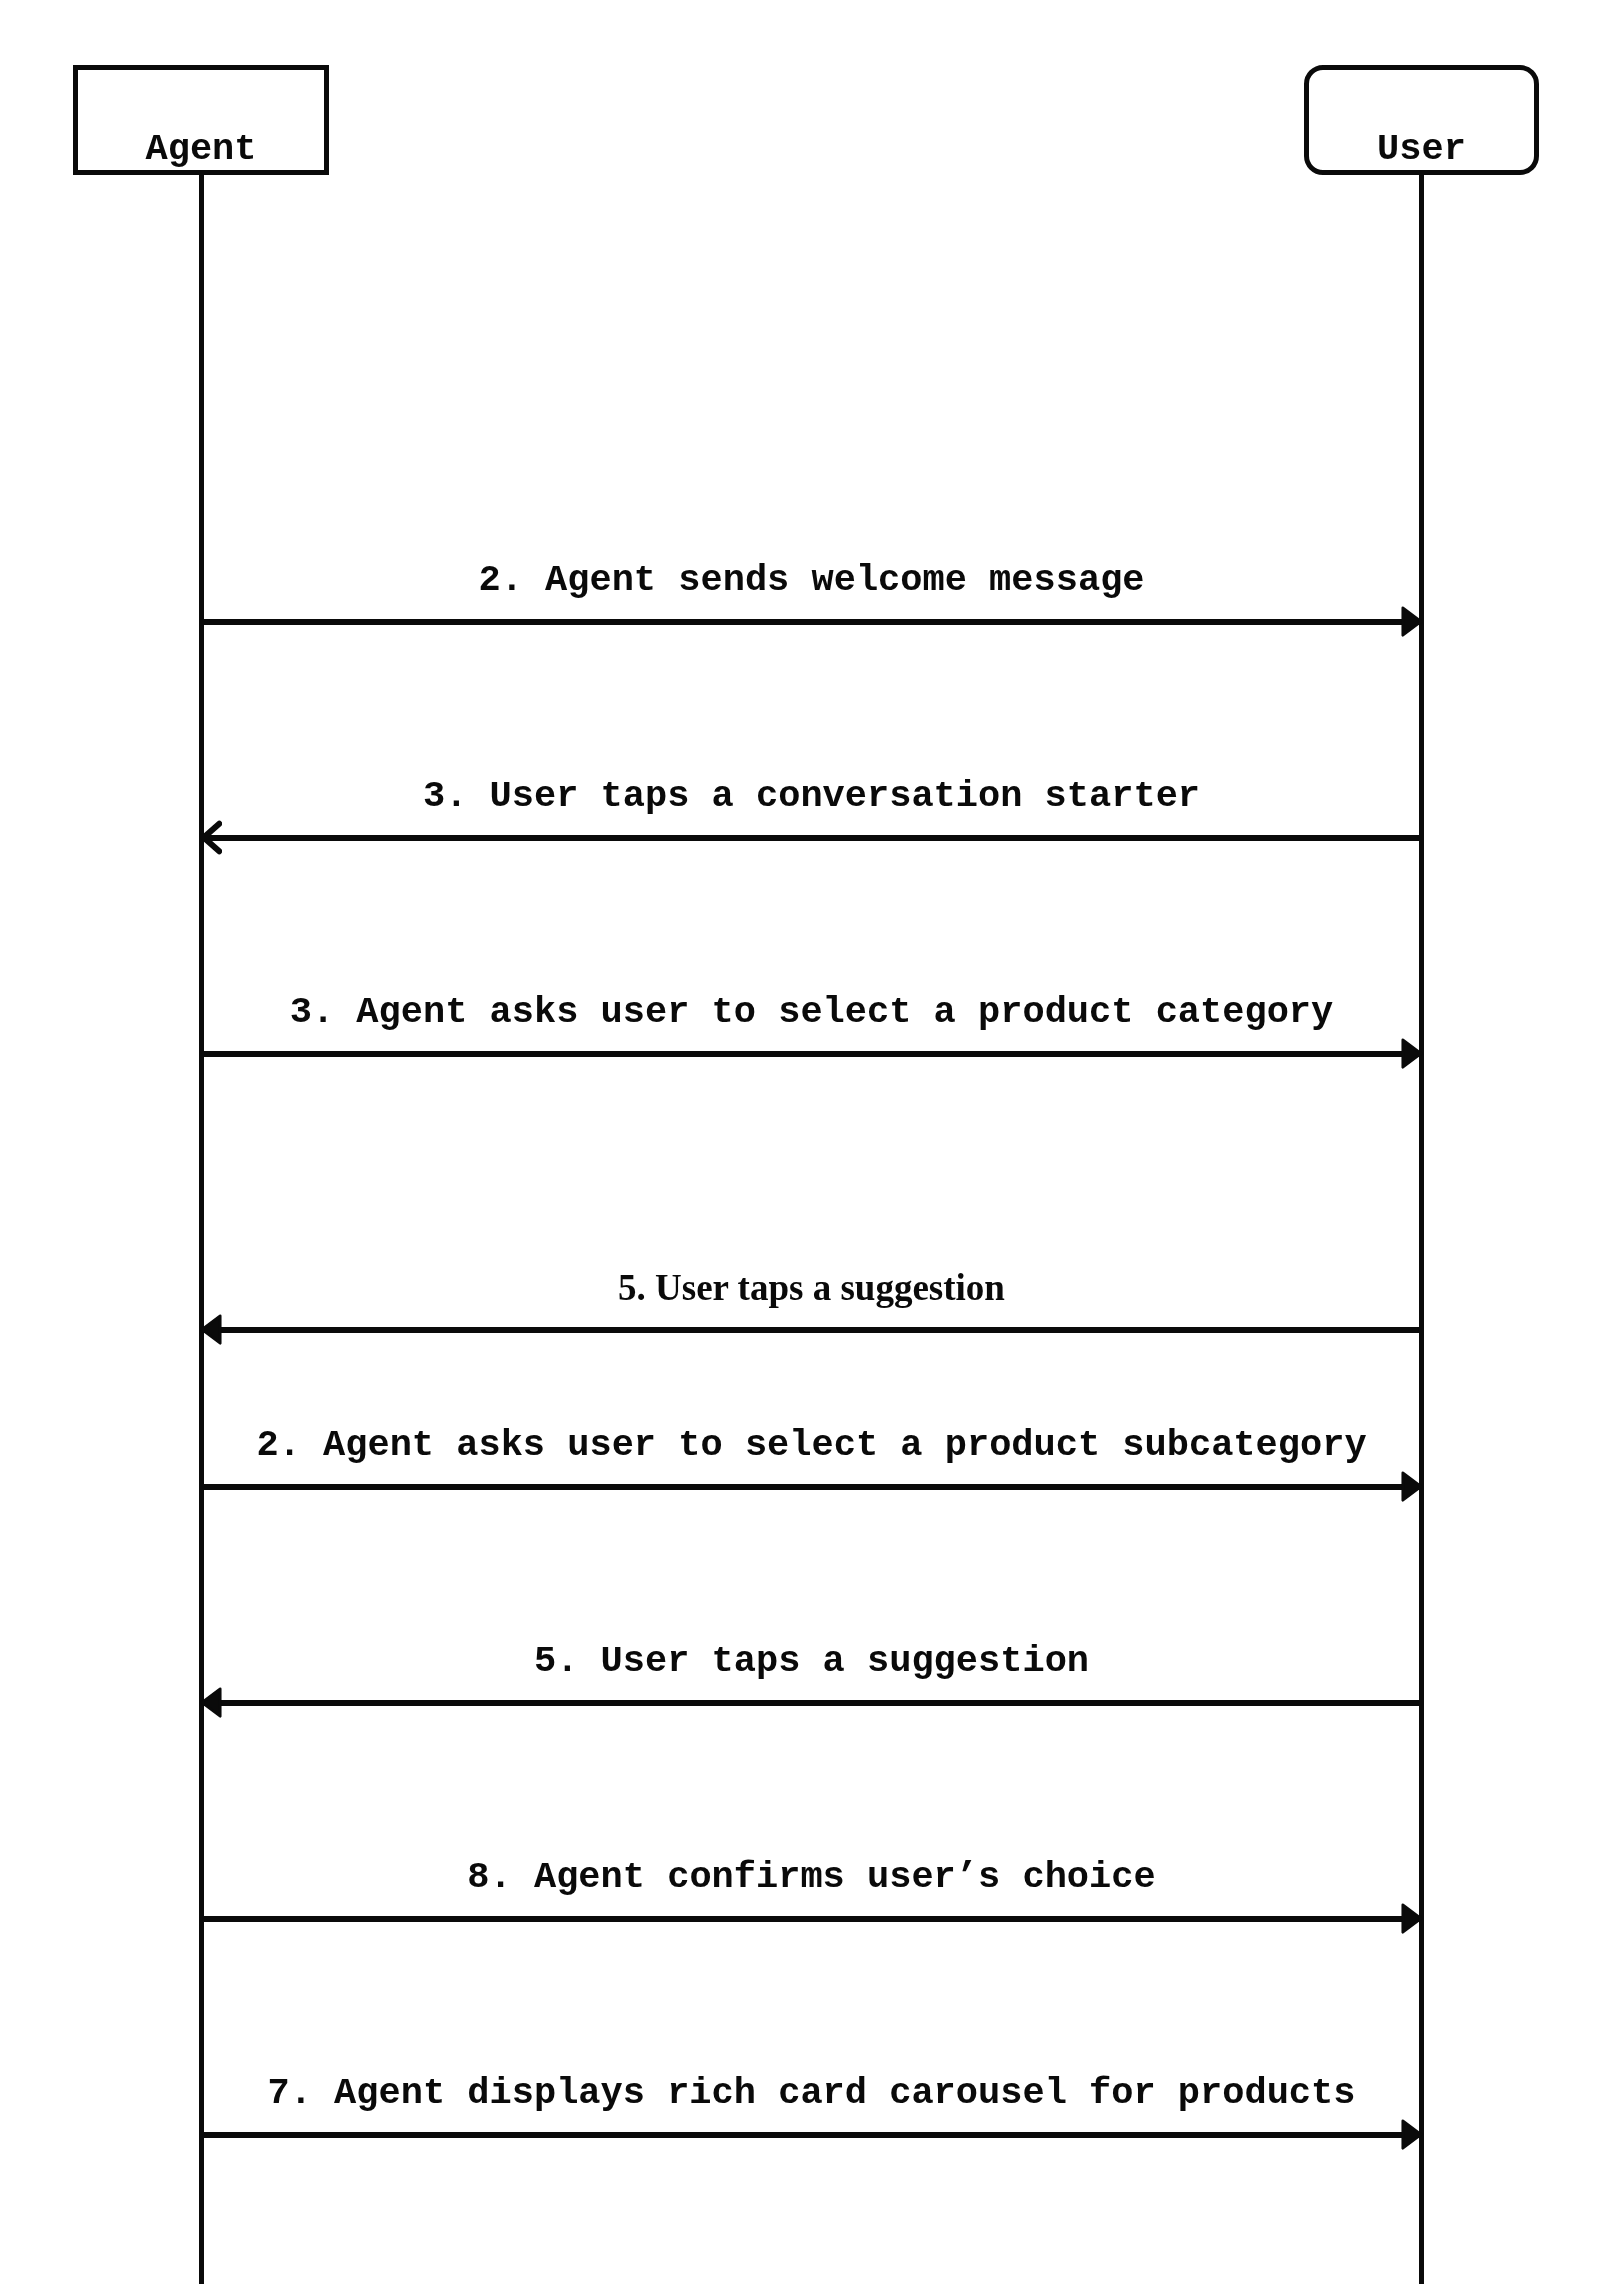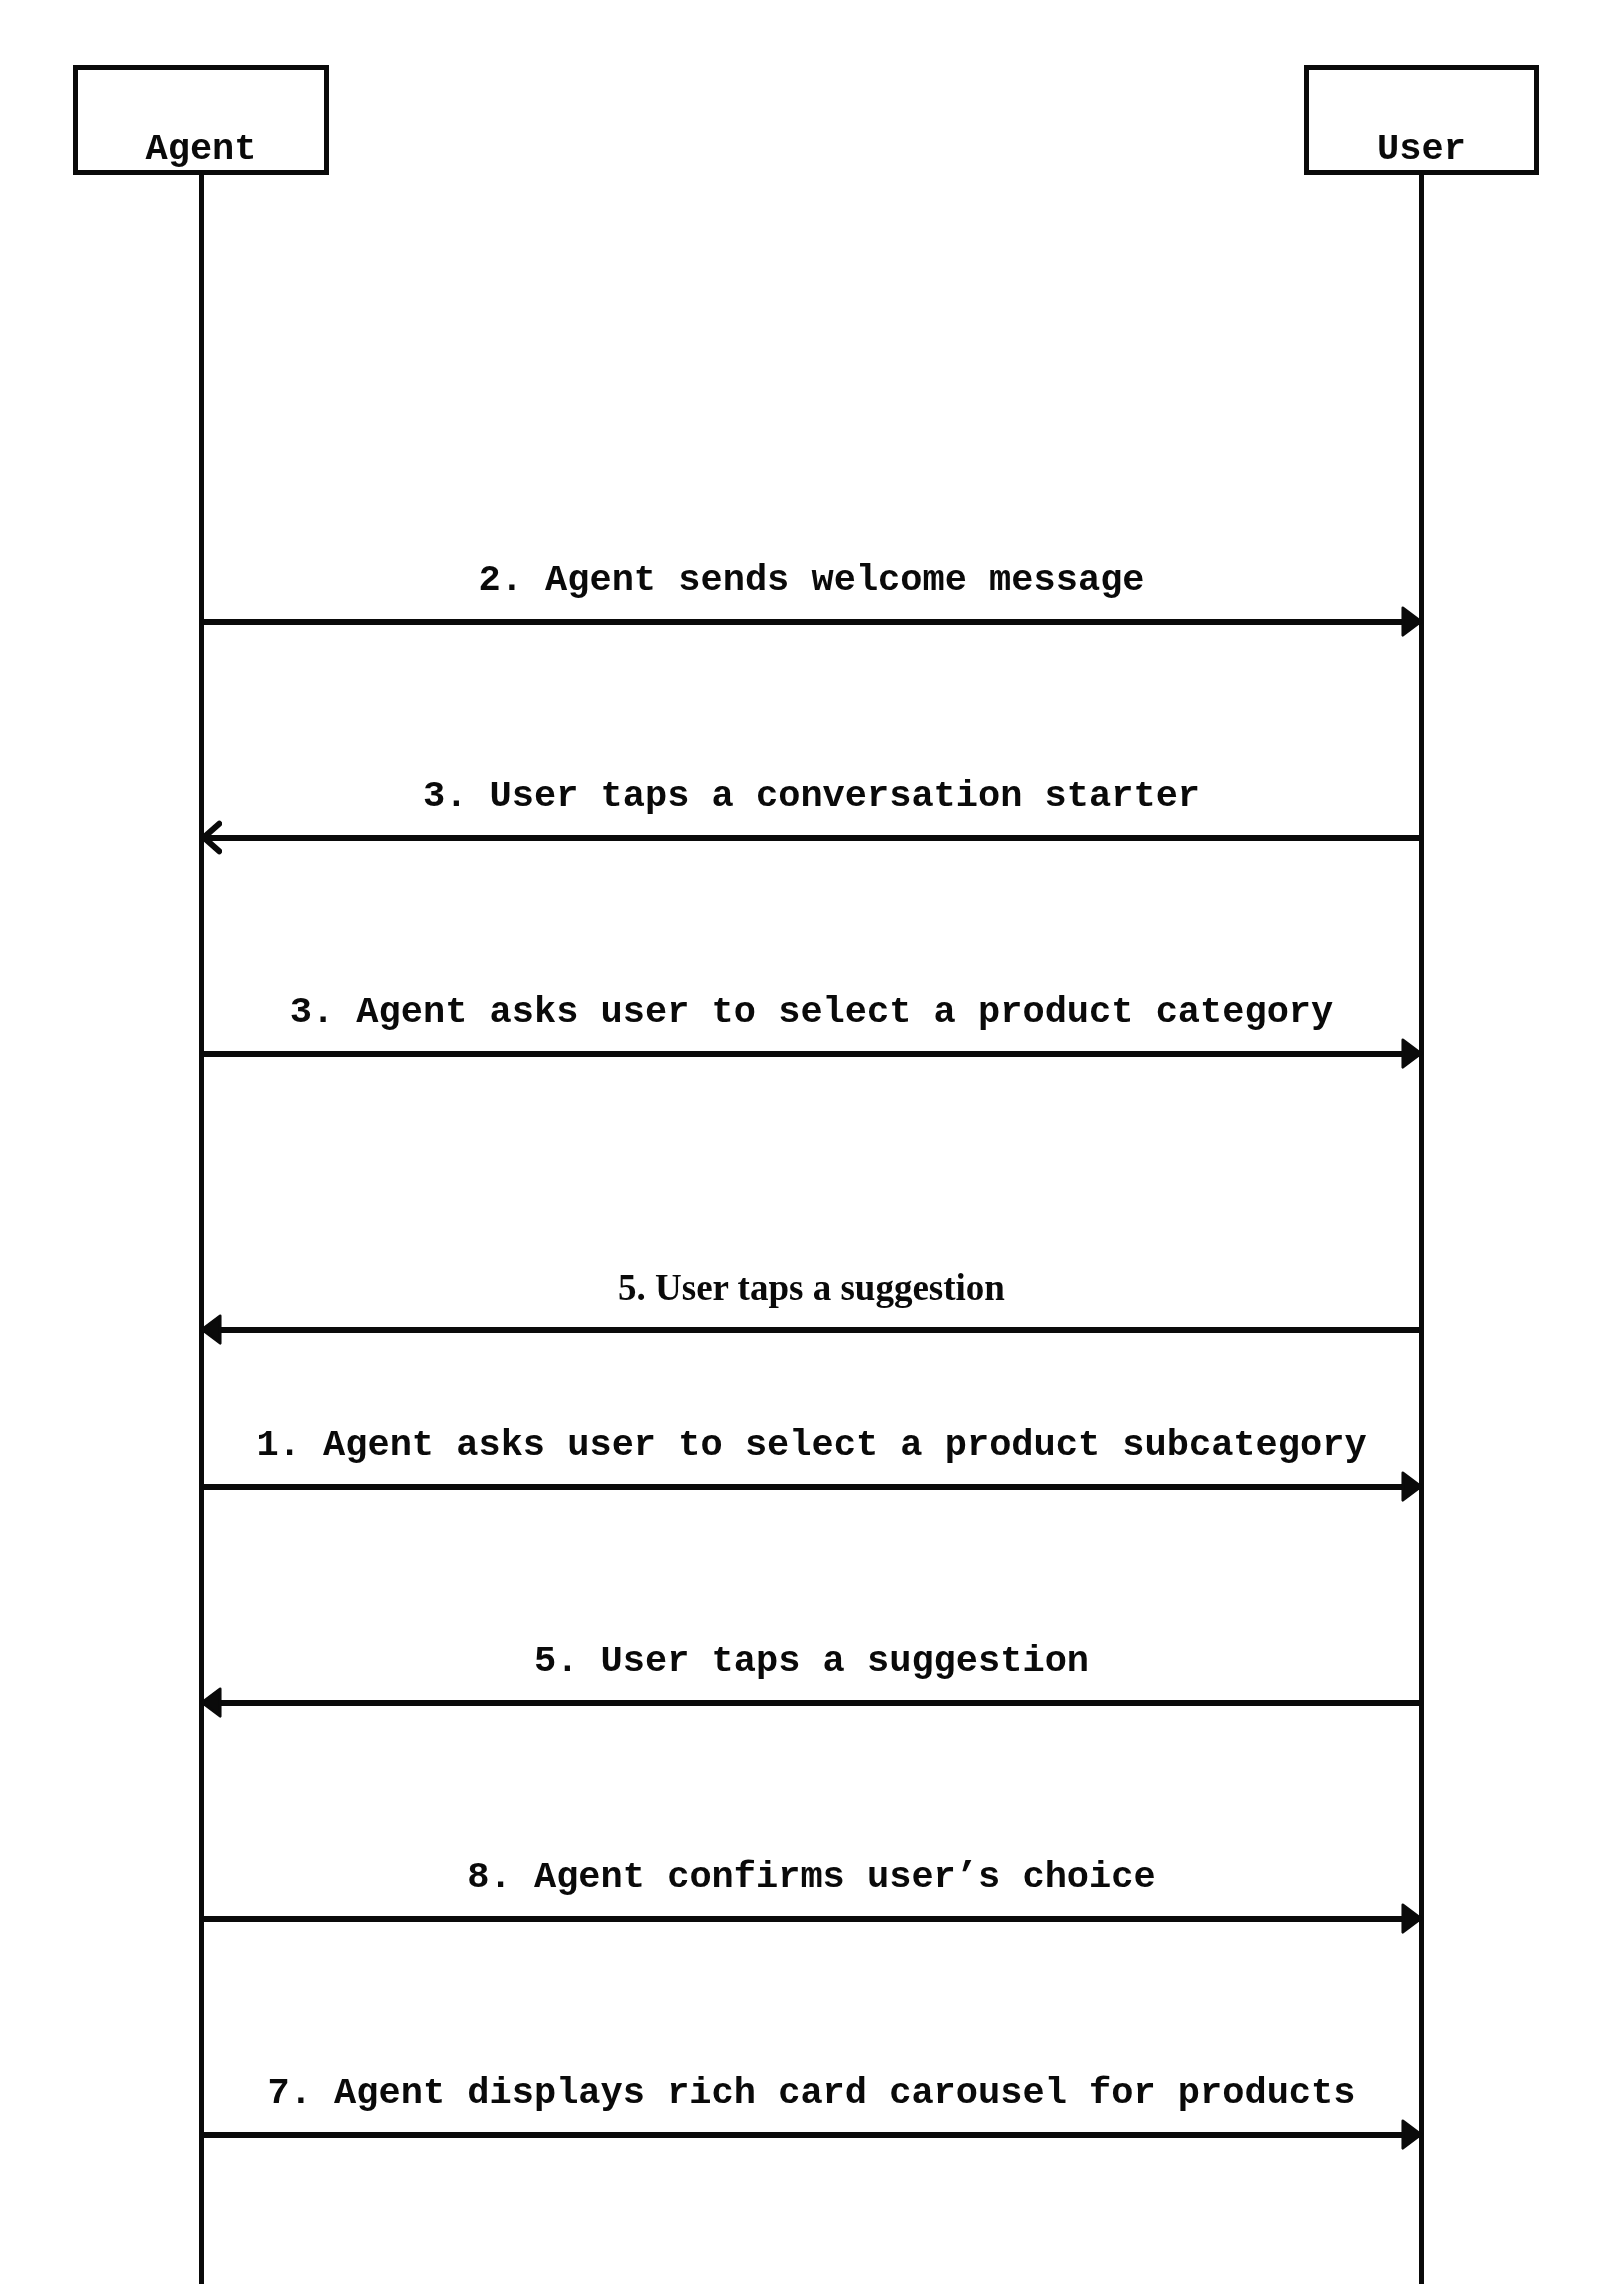--- a/index.html
+++ b/index.html
@@ -85,21 +85,21 @@
 <body>
 
 <div class="canvas">
 
   <div class="lifeline" style="left: 199px;"></div>
   <div class="lifeline" style="left: 1419px;"></div>
 
   <div class="actor-box" style="left: 73px; top: 65px; width: 256px; height: 110px;">
     <span>Agent</span>
   </div>
-  <div class="actor-box" style="left: 1304px; top: 65px; width: 235px; height: 110px;">
+  <div class="actor-box" style="left: 1304px; top: 65px; width: 235px; height: 110px; border-radius: 19px;">
     <span>User</span>
   </div>
 
 
   <div id="rows">
       <div class="msg-row" style="left: 201px; width: 1221px; top: 619px;">
         <div class="msg-label">2. Agent sends welcome message</div>
         <div class="msg-line"></div>
         <div class="msg-head right"><svg viewBox="0 0 48 76" width="22" height="35">
             <path d="M4 8 L44 38 L4 68 Z" fill="#0a0a0a" stroke="#0a0a0a" stroke-width="6" stroke-linejoin="round"></path>
@@ -120,21 +120,21 @@
           </svg></div>
       </div>
       <div class="msg-row" style="left: 201px; width: 1221px; top: 1327px; font-family: Liberation Serif, serif;">
         <div class="msg-label">5. User taps a suggestion</div>
         <div class="msg-line"></div>
         <div class="msg-head left"><svg viewBox="0 0 48 76" width="22" height="35">
             <path d="M44 8 L4 38 L44 68 Z" fill="#0a0a0a" stroke="#0a0a0a" stroke-width="6" stroke-linejoin="round"></path>
           </svg></div>
       </div>
       <div class="msg-row" style="left: 201px; width: 1221px; top: 1484px;">
-        <div class="msg-label">1. Agent asks user to select a product subcategory</div>
+        <div class="msg-label">2. Agent asks user to select a product subcategory</div>
         <div class="msg-line"></div>
         <div class="msg-head right"><svg viewBox="0 0 48 76" width="22" height="35">
             <path d="M4 8 L44 38 L4 68 Z" fill="#0a0a0a" stroke="#0a0a0a" stroke-width="6" stroke-linejoin="round"></path>
           </svg></div>
       </div>
       <div class="msg-row" style="left: 201px; width: 1221px; top: 1700px;">
         <div class="msg-label">5. User taps a suggestion</div>
         <div class="msg-line"></div>
         <div class="msg-head left"><svg viewBox="0 0 48 76" width="22" height="35">
             <path d="M44 8 L4 38 L44 68 Z" fill="#0a0a0a" stroke="#0a0a0a" stroke-width="6" stroke-linejoin="round"></path>

